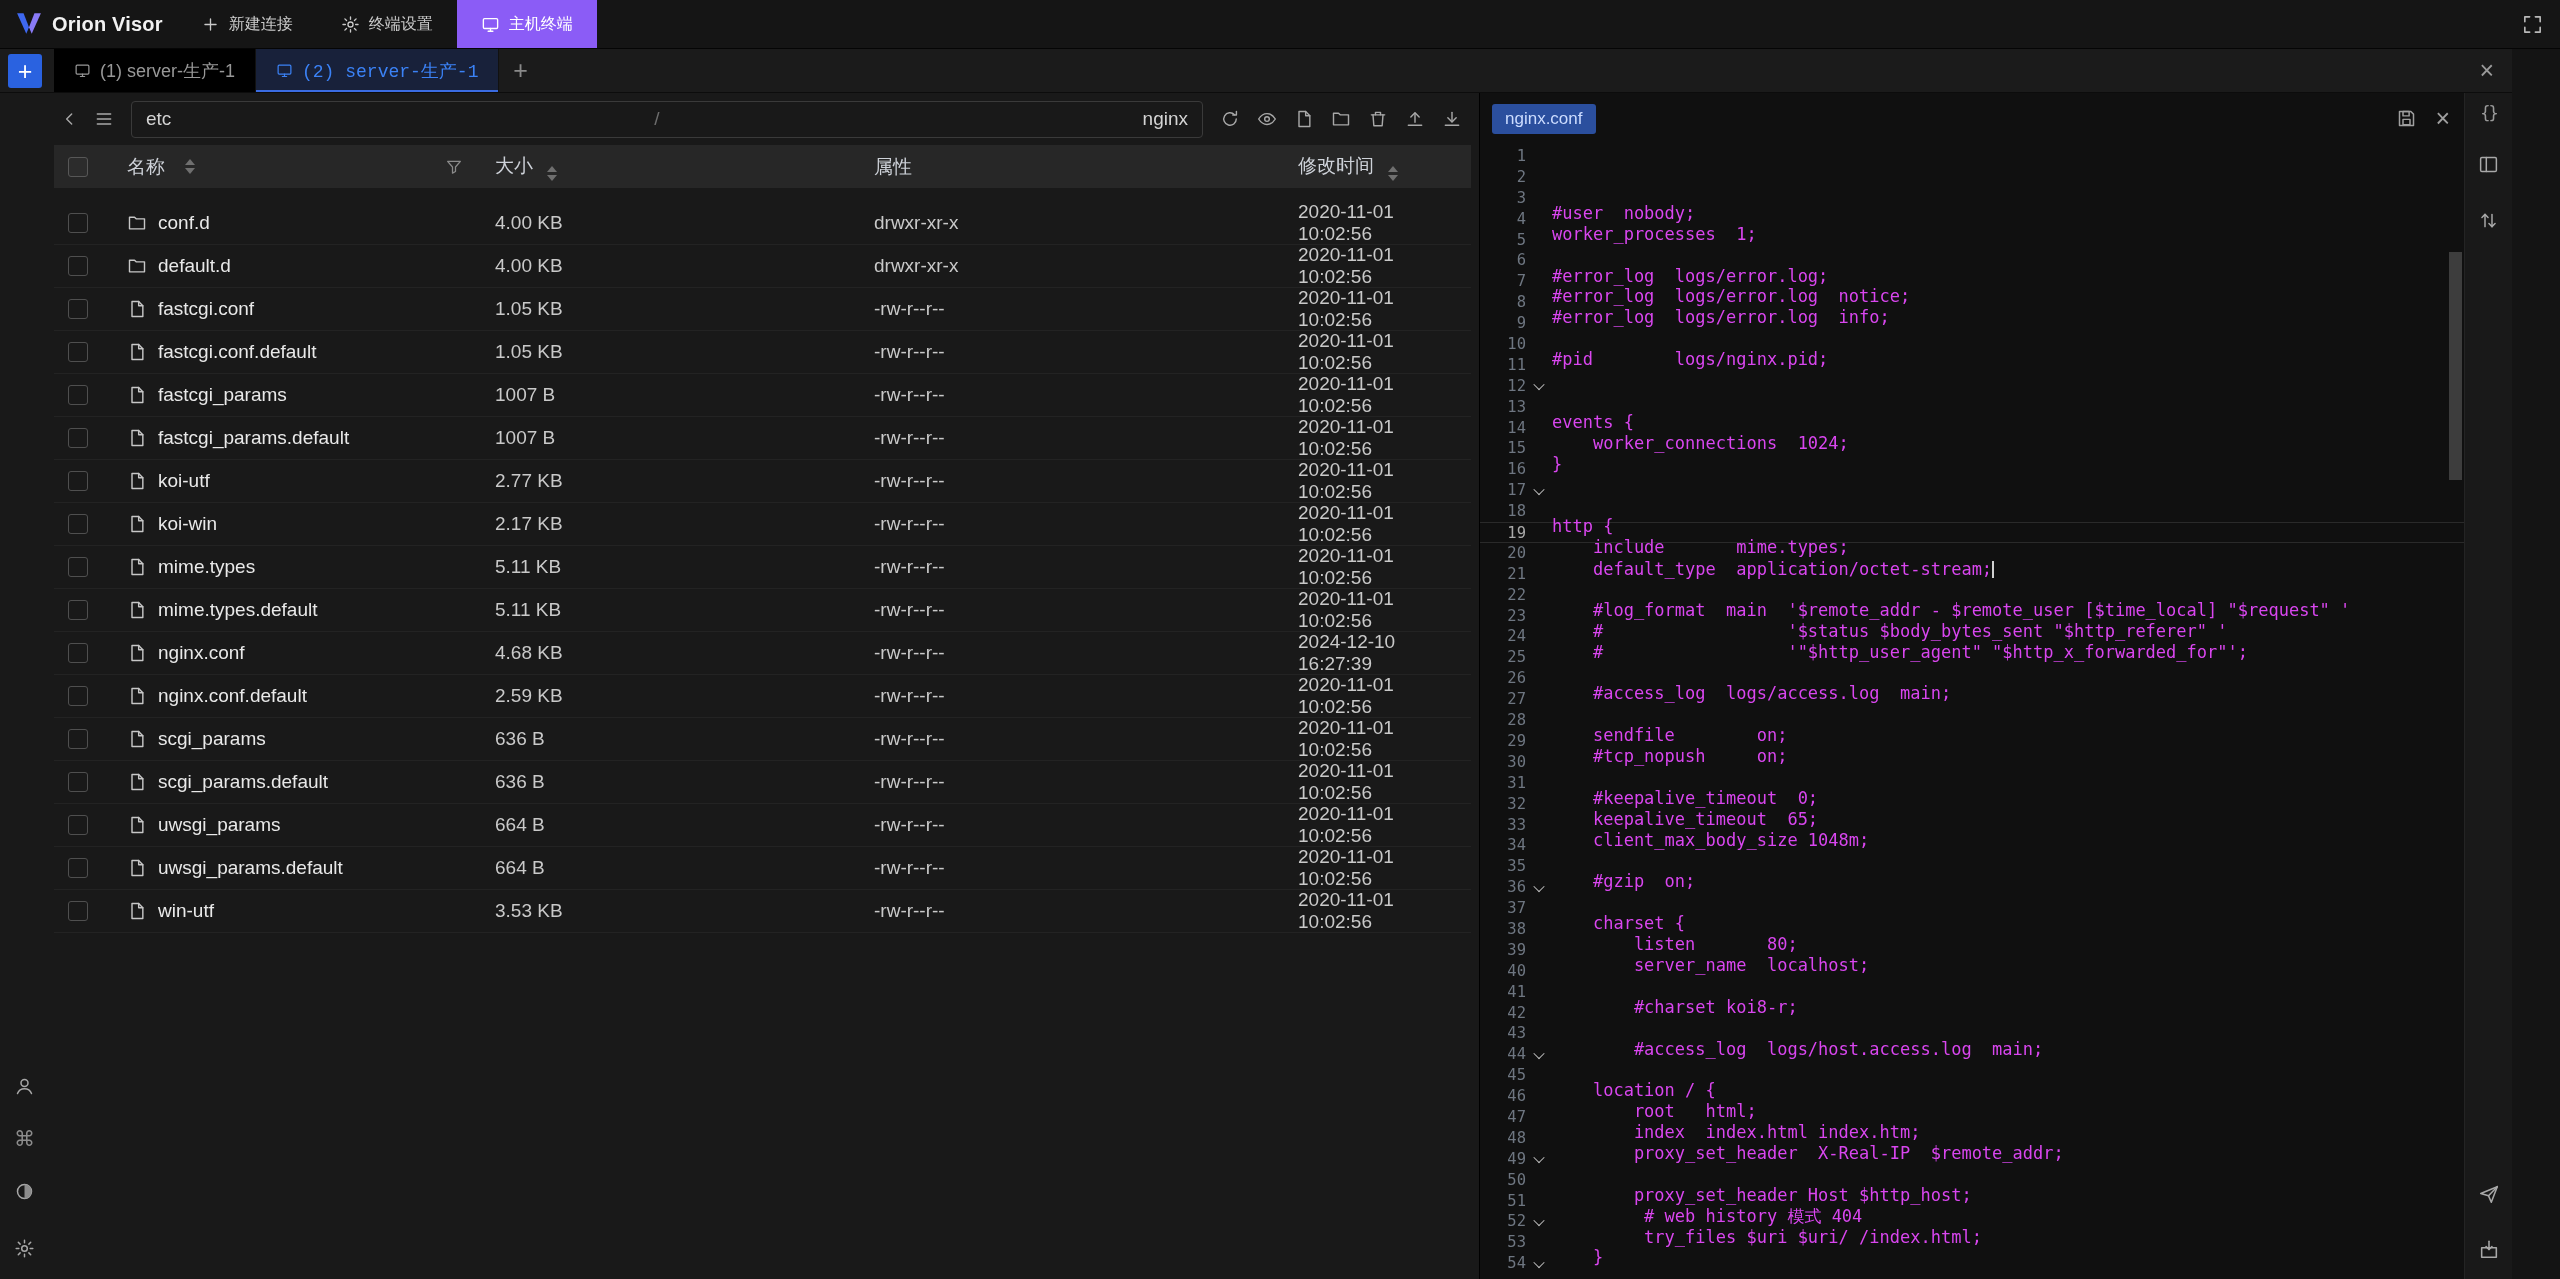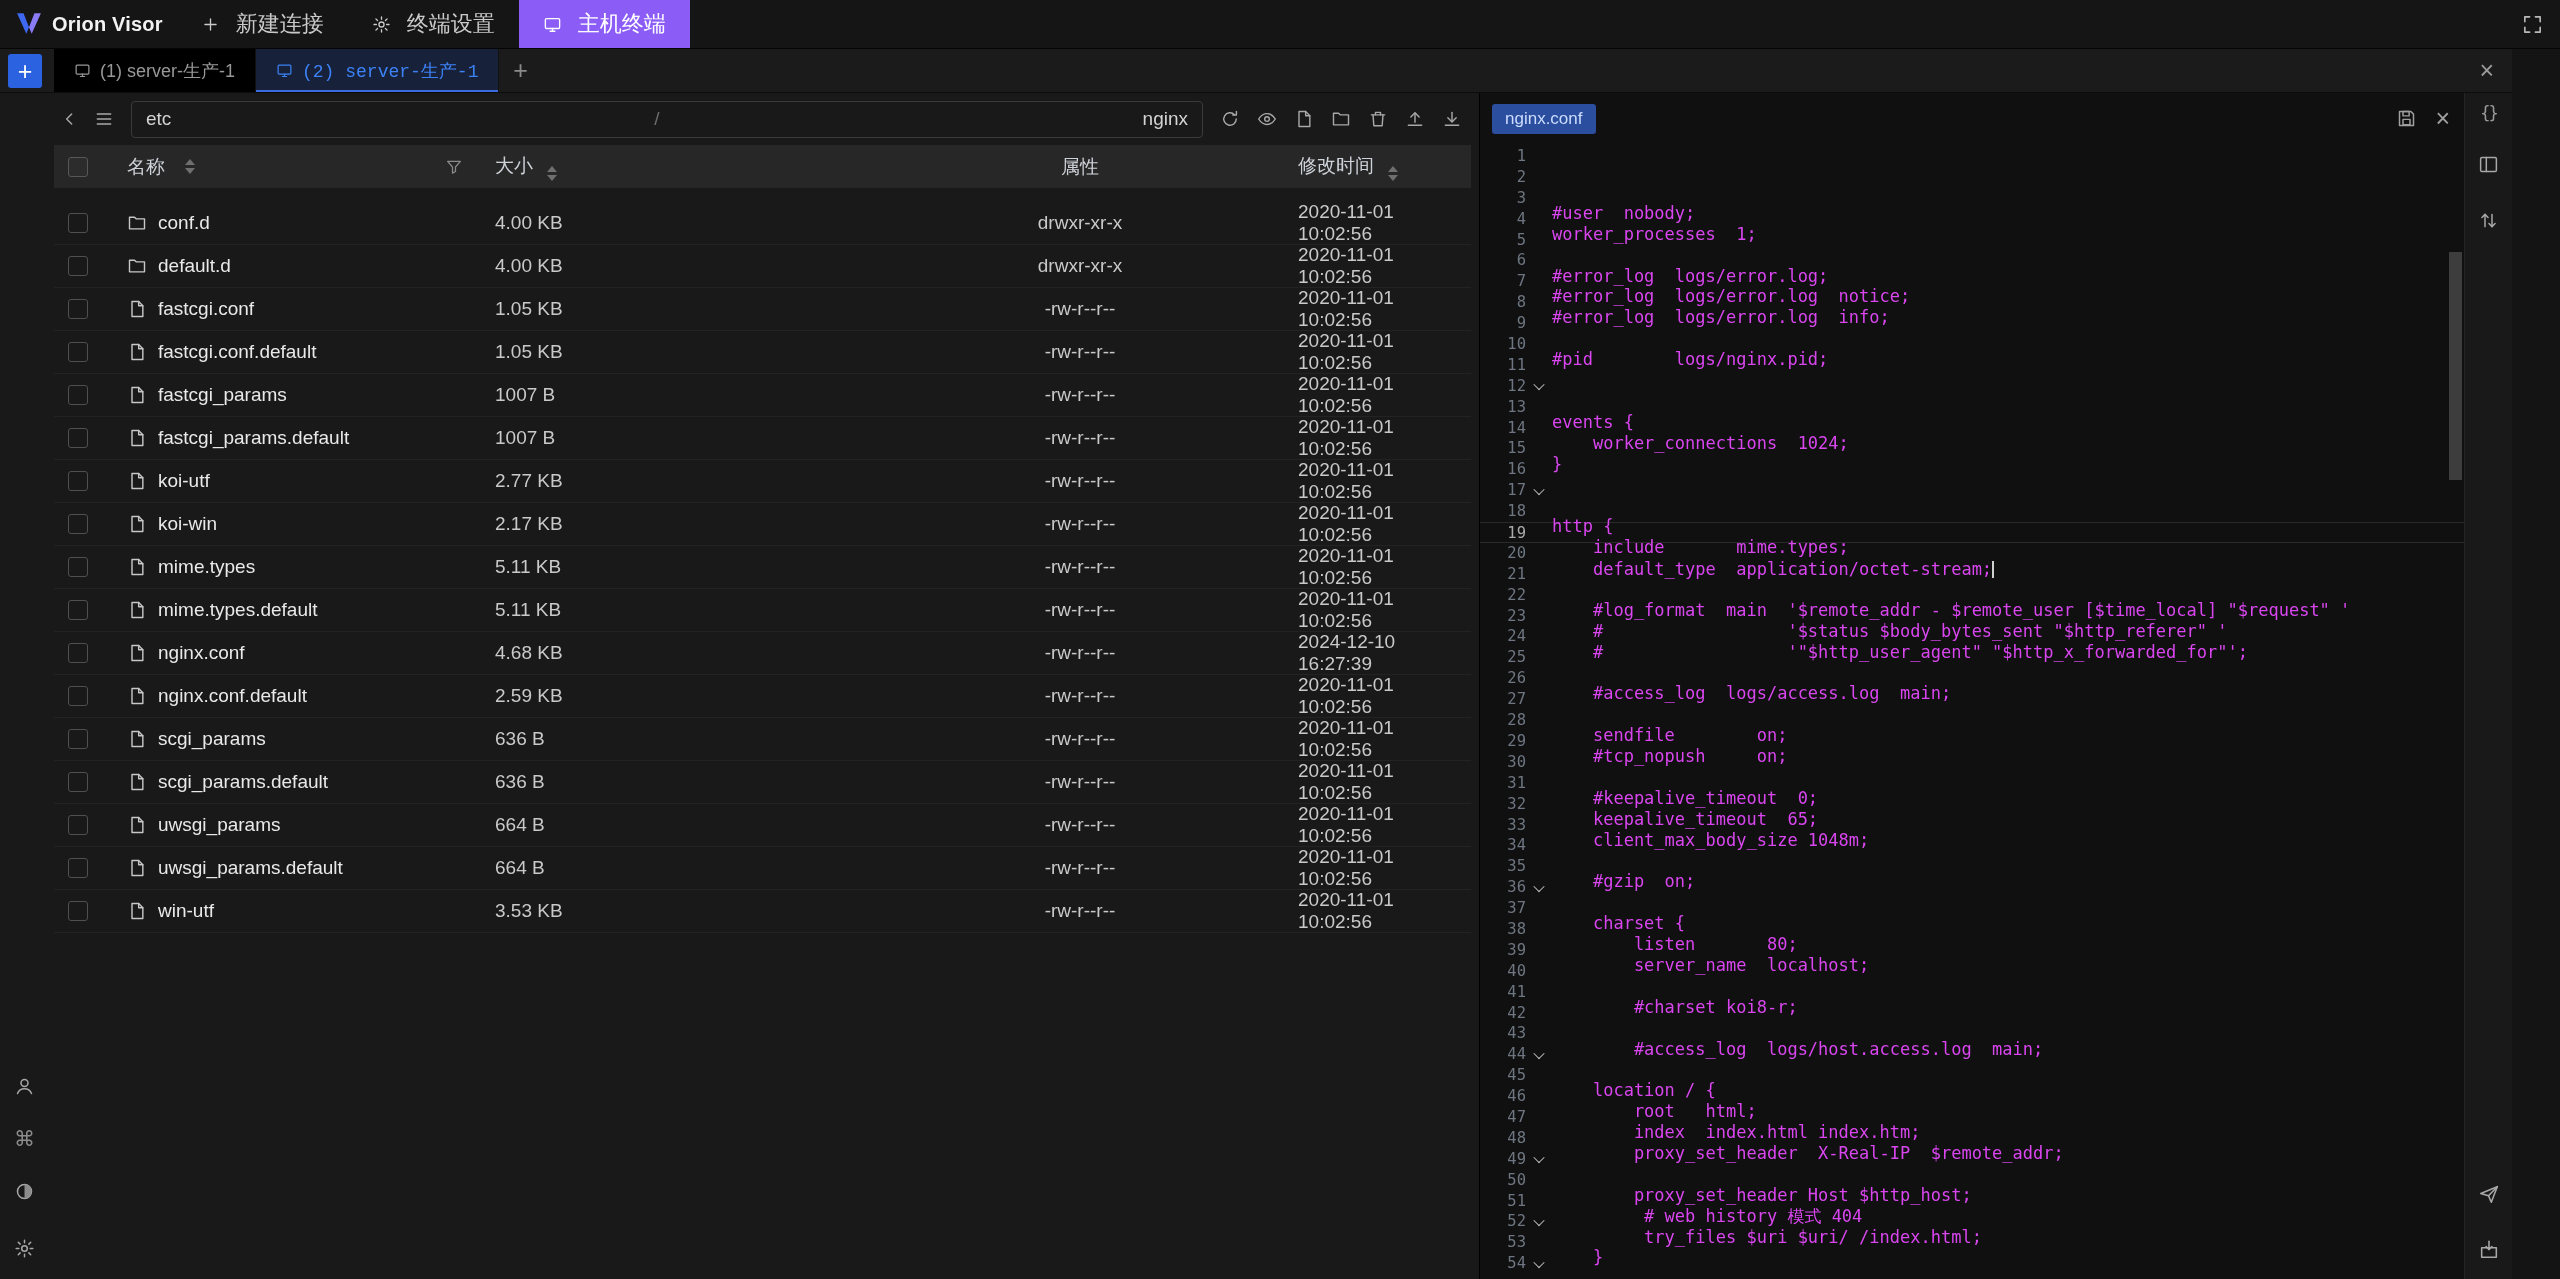--- a/index.html
+++ b/index.html
@@ -9,21 +9,21 @@
     font-family: "Liberation Sans", sans-serif;
     color: #d8d8d8;
   }
   svg { display: block; }
   .ic { stroke: currentColor; fill: none; stroke-width: 1.7; stroke-linecap: round; stroke-linejoin: round; }
 
   
   .navbar { height: 49px; background: #151515; border-bottom: 1px solid #050505; display: flex; align-items: stretch; }
   .brand { display: flex; align-items: center; gap: 10px; padding: 0 14px 0 16px; }
   .brand-name { font-size: 20px; font-weight: bold; color: #f2f2f2; letter-spacing: .2px; }
-  .nav-item { display: flex; align-items: center; gap: 16px; padding: 0 24px; font-size: 22px; color: #c9c9c9; cursor: default; }
+  .nav-item { display: flex; align-items: center; gap: 9px; padding: 0 24px; font-size: 16px; color: #c9c9c9; cursor: default; }
   .nav-item.active { background: #8b5cf6; color: #ffffff; }
   .nav-item .ic-wrap { color: inherit; }
   .nav-spacer { flex: 1; }
   .fs-btn { align-self: center; margin-right: 16px; color: #b9b9b9; }
 
   
   .below { display: flex; height: 1230px; }
   .left-col { width: 2512px; display: flex; flex-direction: column; }
 
   
@@ -53,21 +53,21 @@
   .crumb-sep { color: #6d6d6d; }
   .fp-actions { display: flex; gap: 3px; }
 
   .thead { display: flex; align-items: center; height: 43px; background: #272727; margin: 0 8px 0 5px;
            font-size: 19px; color: #ced2d9; }
   .tbody { margin: 14px 8px 0 5px; }
   .trow { display: flex; align-items: center; height: 43px; border-bottom: 1px solid #232323; font-size: 19px; color: #c9c9c9; }
   .col-check { width: 48px; display: flex; justify-content: center; flex: none; }
   .col-name  { width: 381px; flex: none; display: flex; align-items: center; gap: 11px; padding-left: 25px; }
   .col-size  { width: 379px; flex: none; padding-left: 12px; }
-  .col-attr  { width: 424px; flex: none; padding-left: 12px; text-align: center; }
+  .col-attr  { width: 424px; flex: none; padding-left: 12px; }
   .col-time  { flex: 1; padding-left: 12px; }
   .cb { width: 20px; height: 20px; border: 1.5px solid #4f4f4f; border-radius: 3px; background: transparent; }
   .cb.head { background: #2c2c2c; border-color: #575757; }
   .fname { color: #e9e9e9; }
   .ficon { color: #c7c7c7; }
   .sorter { display: inline-flex; flex-direction: column; gap: 3px; margin-left: 9px; }
   .sorter i { width: 0; height: 0; border-left: 5px solid transparent; border-right: 5px solid transparent; }
   .sorter .up { border-bottom: 6px solid #6f6f6f; }
   .sorter .dn { border-top: 6px solid #6f6f6f; }
   .filter-wrap { margin-left: auto; margin-right: 20px; color: #8a8a8a; }

